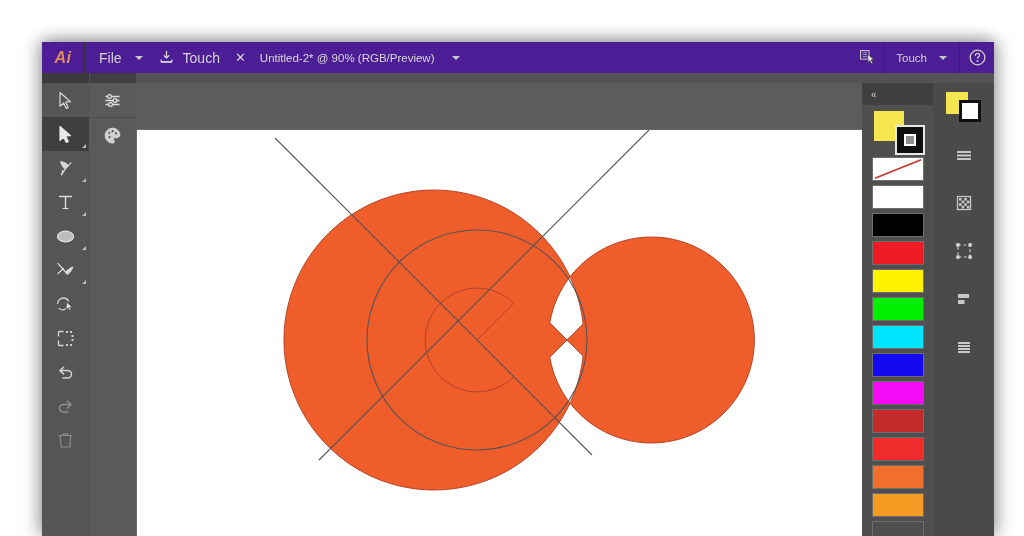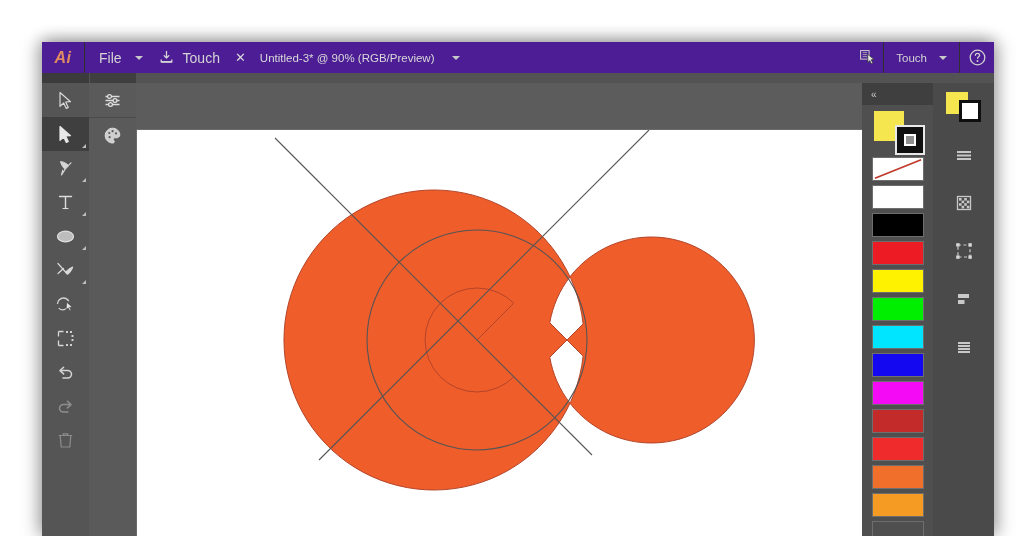--- a/index.html
+++ b/index.html
@@ -76,21 +76,21 @@
 
     <span style="display:flex;align-items:center;padding-left:4px;">
       <svg class="ic-svg" width="15" height="15" viewBox="0 0 15 15" aria-hidden="true">
         <path d="M7.5 1.5v6M7.5 8l-2.4-2.4M7.5 8l2.4-2.4" stroke="#d6d6d6" stroke-width="1.3" fill="none" stroke-linecap="round"></path>
         <path d="M2.2 9.6v2.2h10.6V9.6" stroke="#d6d6d6" stroke-width="1.3" fill="none"></path>
         <rect x="2.2" y="11.1" width="10.6" height="1.6" fill="#d6d6d6"></rect>
       </svg>
     </span>
     <div class="mb-item">Touch</div>
     <div class="x-close">✕</div>
-    <div class="doc-title">Untitled-3* @ 90% (RGB/Preview)</div>
+    <div class="doc-title">Untitled-2* @ 90% (RGB/Preview)</div>
     <div class="caret" style="margin-left:18px;"></div>
 
     <div class="mb-right">
       <span style="display:flex;align-items:center;padding:0 6px;">
         <svg class="ic-svg" width="17" height="15" viewBox="0 0 17 15" aria-hidden="true">
           <rect x="0.6" y="0.6" width="8.5" height="8.5" fill="none" stroke="#cfcfcf" stroke-width="1"></rect>
           <path d="M2.6 2.6h4.5M2.6 4.6h4.5M2.6 6.6h4.5" stroke="#b8b8b8" stroke-width=".8"></path>
           <path d="M7.5 4.2l6.4 5.1-2.7.5 1.6 3.1-1.5.8-1.6-3.1-1.7 1.9z" fill="#e6e6e6" stroke="#3b3b3b" stroke-width=".8"></path>
         </svg>
       </span>

